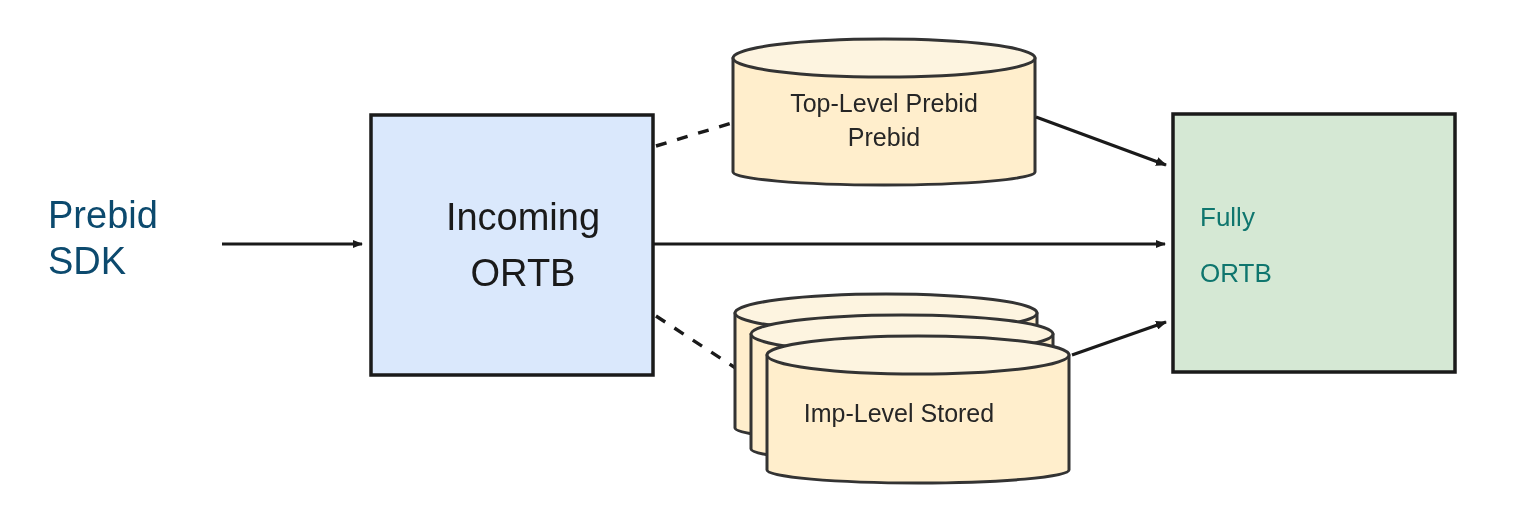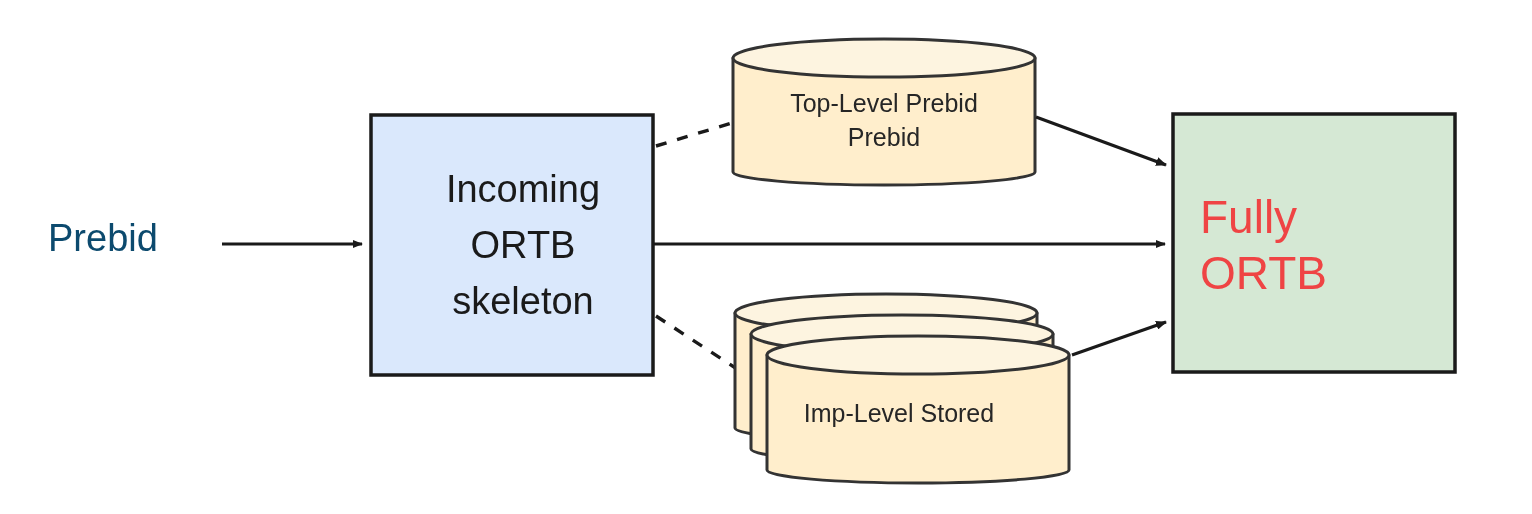--- a/index.html
+++ b/index.html
@@ -62,24 +62,24 @@
     align-items: center;
     color: #1a1a1a;
   }
 
   
   #label-fully-formed-ortb {
     left: 1200px;
     top: 160px;
     width: 250px;
     height: 170px;
-    font-size: 46px;
+    font-size: 26px;
     line-height: 56px;
     align-items: flex-start;
-    color: #ef4444;
+    color: #0f766e;
   }
 
   
   #label-top-level-stored {
     left: 733px;
     top: 82px;
     width: 302px;
     height: 76px;
     font-size: 25px;
     line-height: 34px;
@@ -179,26 +179,26 @@
       <rect x="371" y="115" width="282" height="260" fill="#dae8fc" stroke="#1a1a1a" stroke-width="3.5"></rect>
     </g>
 
     <g>
       <rect x="1173" y="114" width="282" height="258" fill="#d5e8d4" stroke="#1a1a1a" stroke-width="3.5"></rect>
     </g>
   </svg>
 
   <div class="node-label" id="label-prebid-sdk">
     <span class="label-line">Prebid</span>
+    <span class="label-line">SDK</span>
   </div>
 
   <div class="node-label" id="label-incoming-ortb">
     <span class="label-line">Incoming</span>
     <span class="label-line">ORTB</span>
-    <span class="label-line">skeleton</span>
   </div>
 
   <div class="node-label" id="label-top-level-stored">
     <span class="label-line">Top-Level Prebid</span>
     <span class="label-line">Prebid</span>
   </div>
 
   <div class="node-label" id="label-imp-level-stored">
     <span class="label-line">Imp-Level Stored</span>
   </div>

